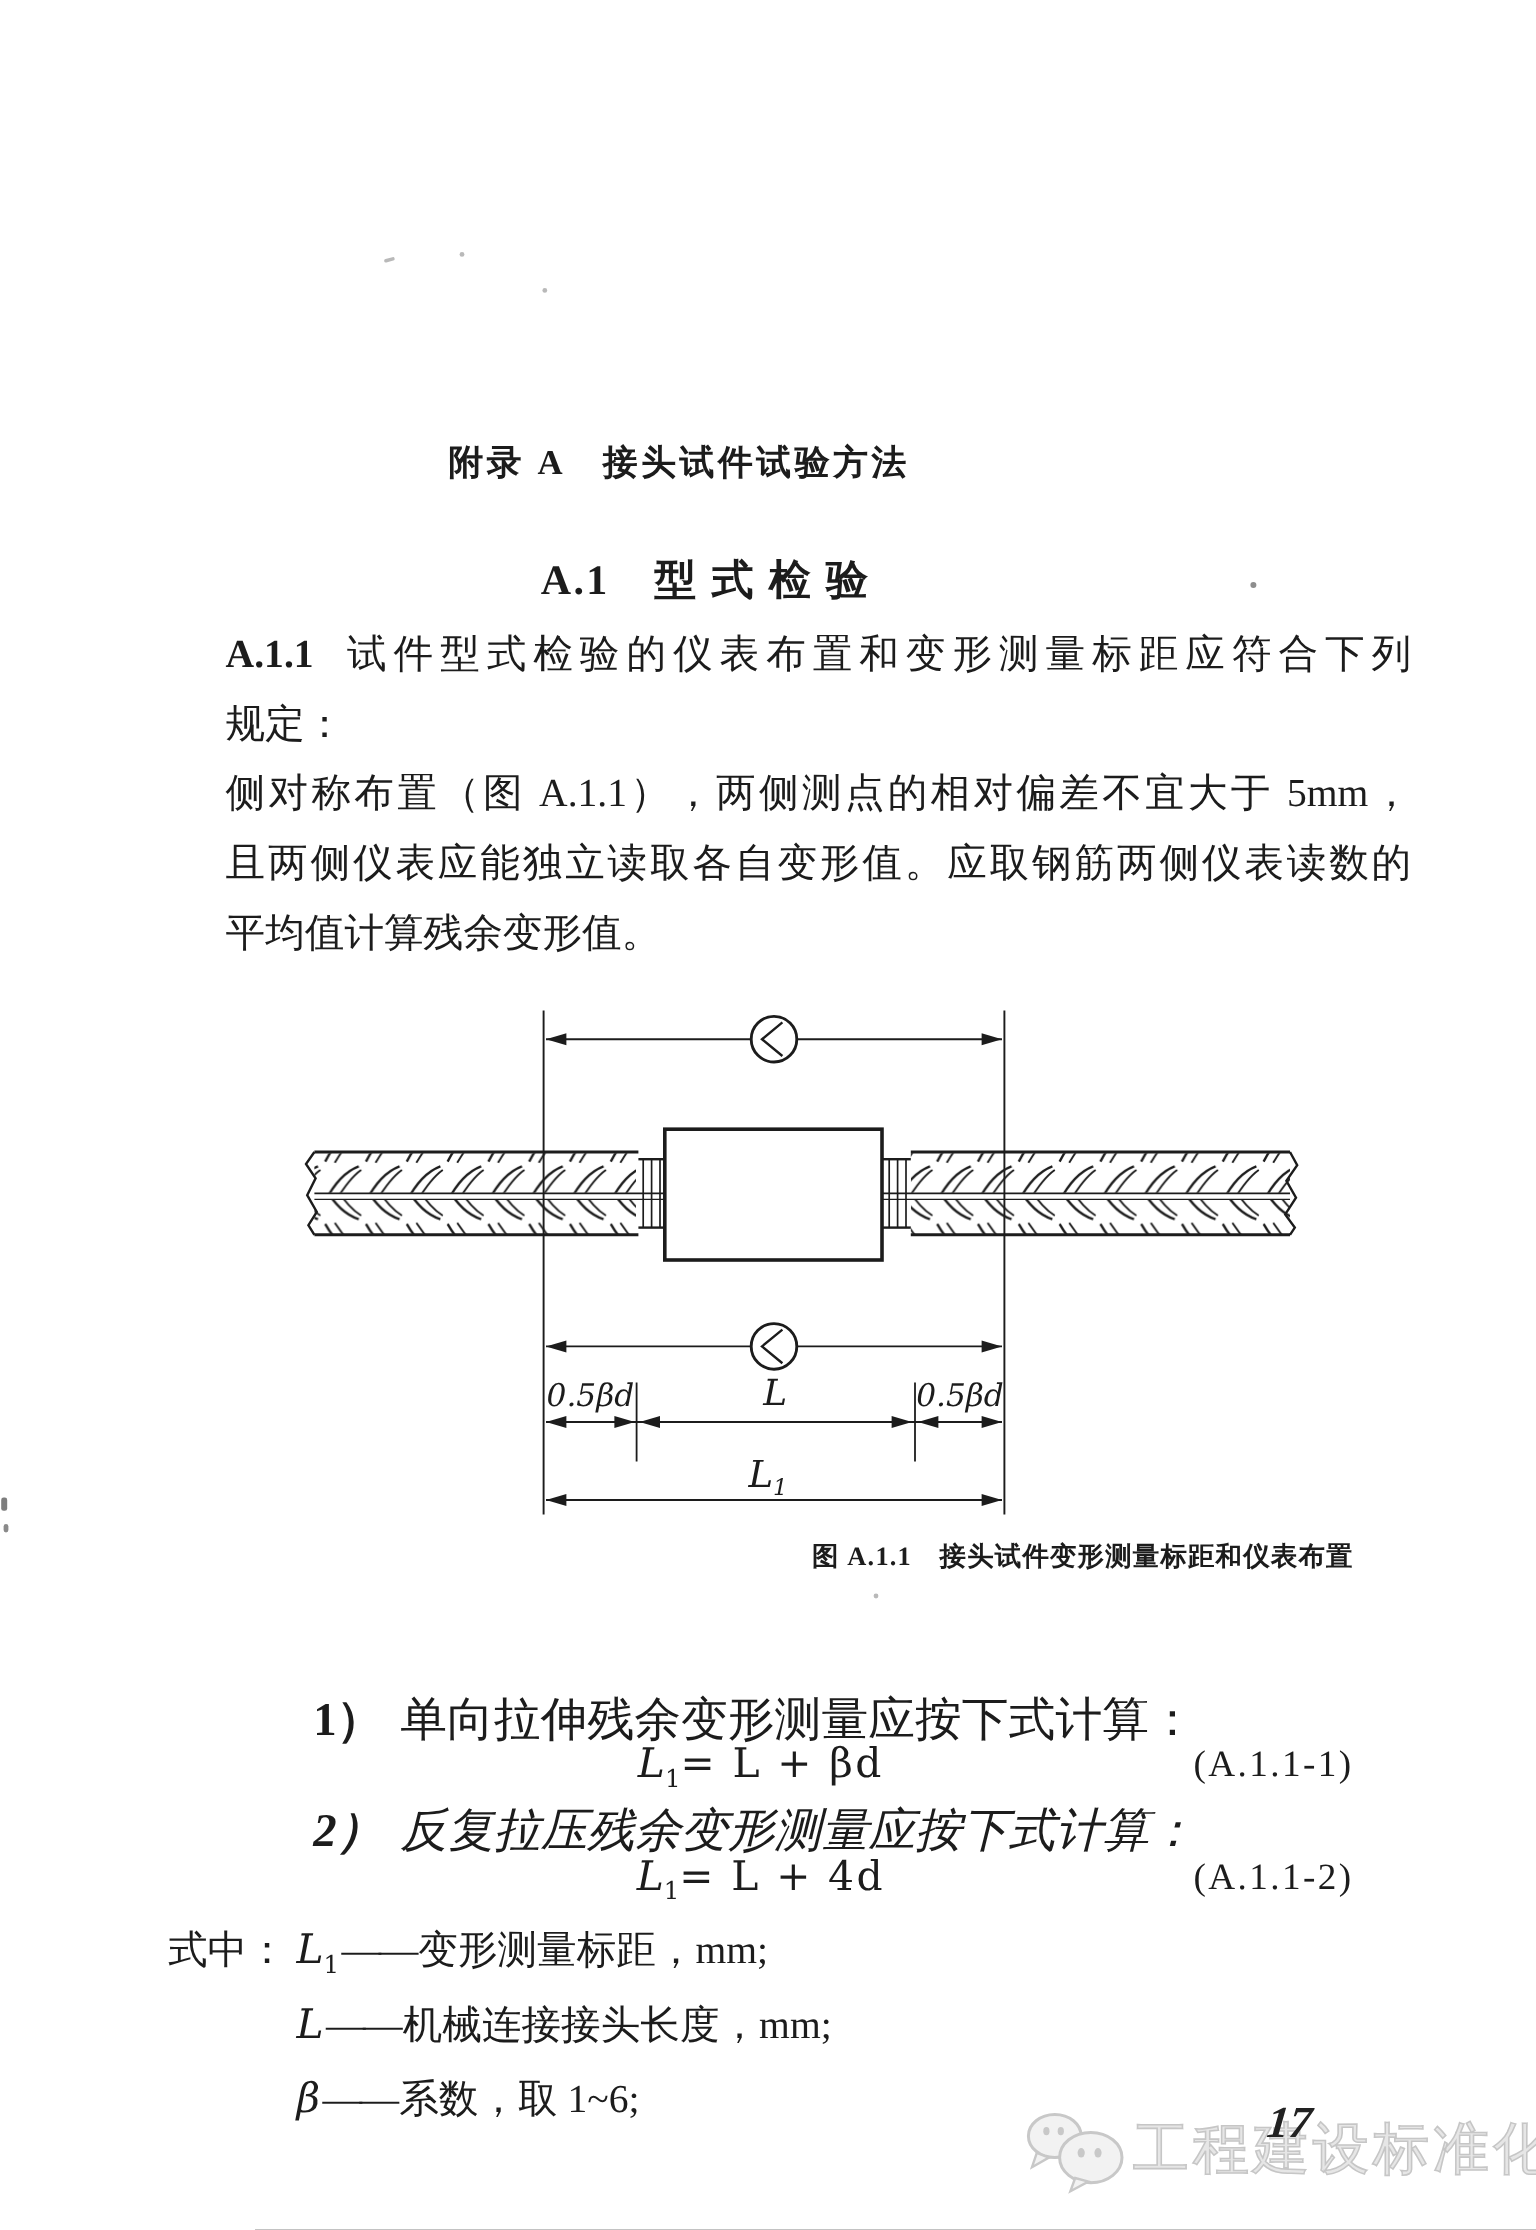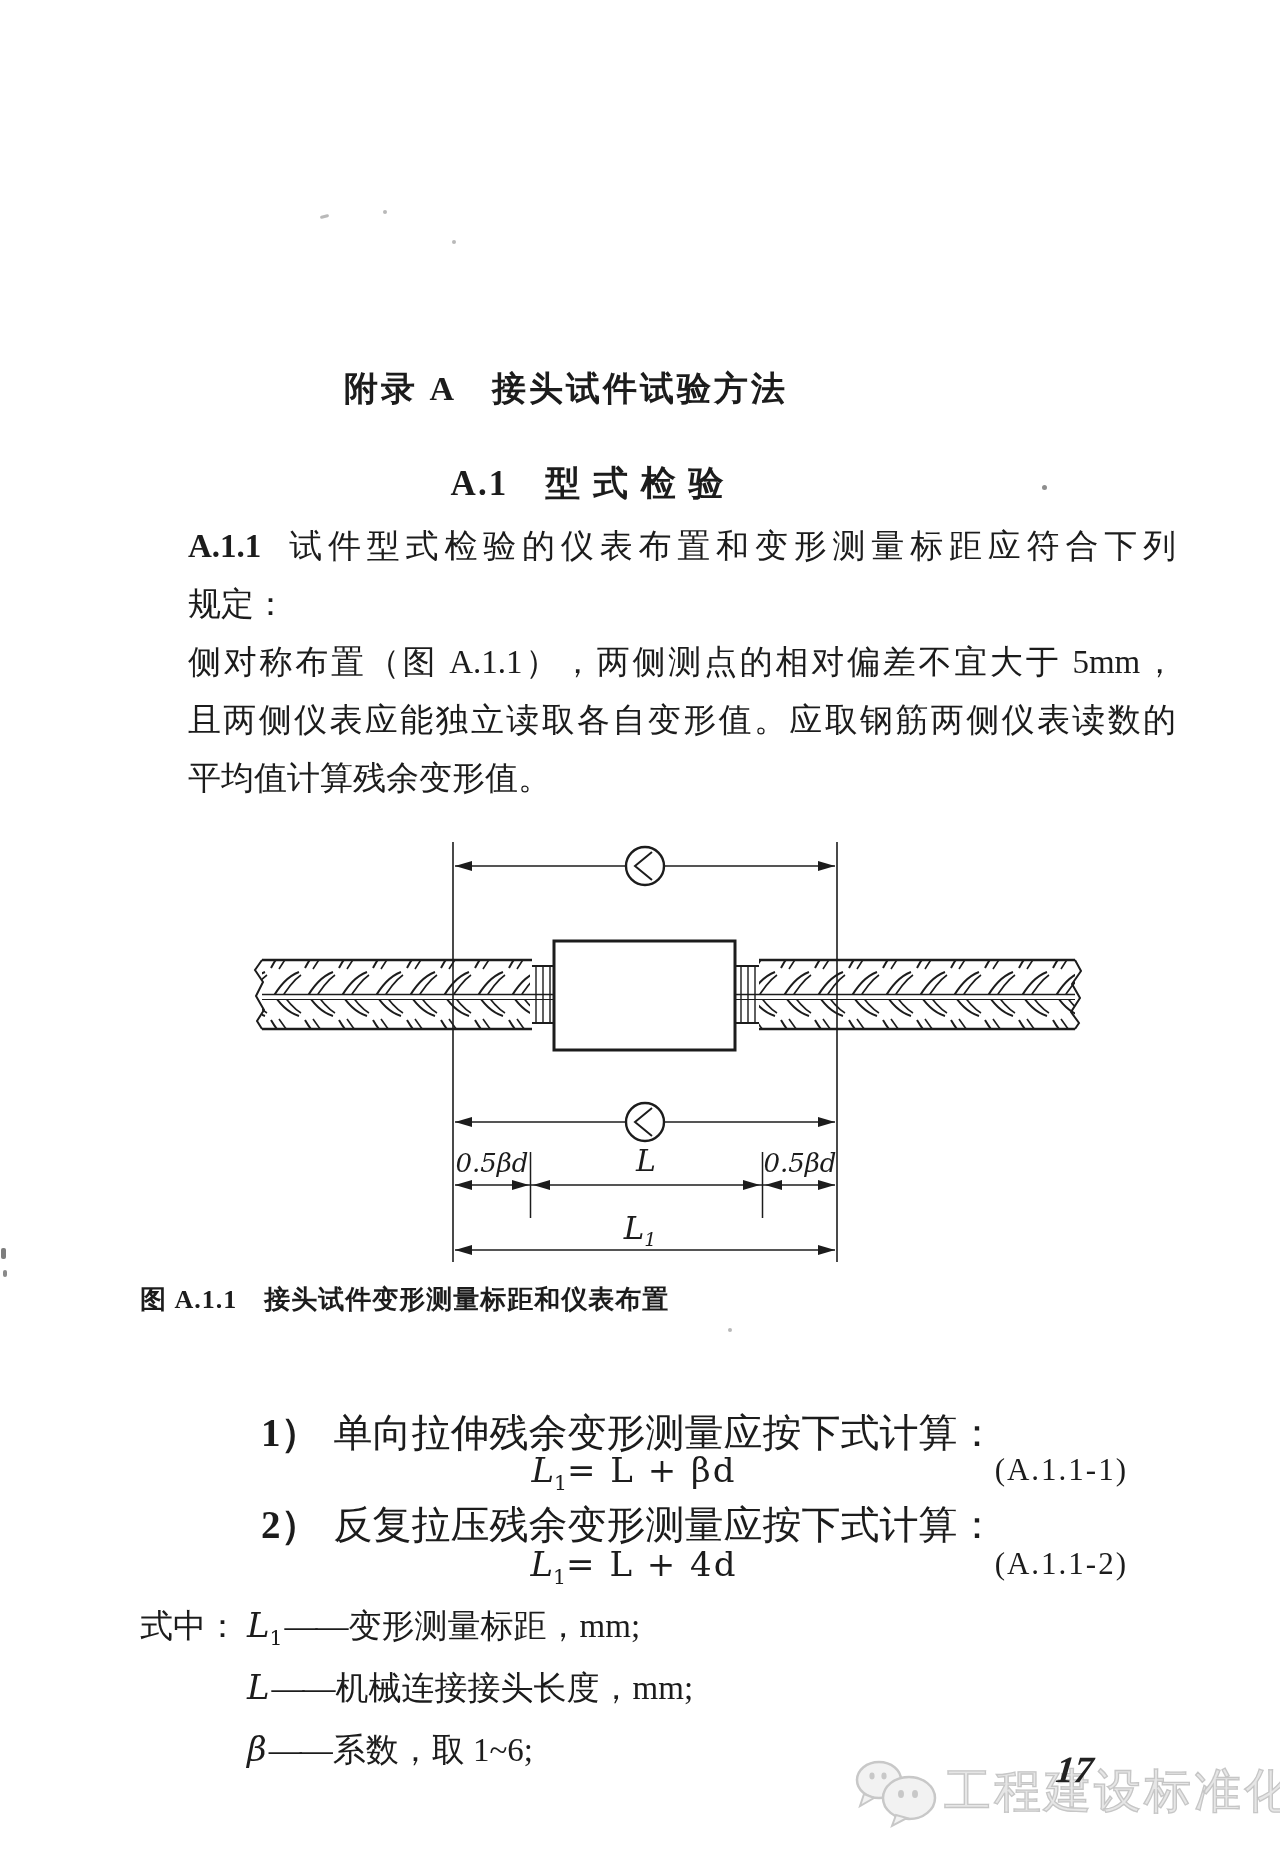--- a/index.html
+++ b/index.html
@@ -4,46 +4,46 @@
 <style>
   html,body{margin:0;padding:0;background:#9a9a9a;}
   .sheet{
     position:relative;width:1280px;height:1858px;margin:0 auto;
     background:#ffffff;overflow:hidden;
     font-family:"Liberation Serif","DejaVu Serif",serif;color:#1c1c1c;
   }
   
   .doc-title{
     position:absolute;top:366px;left:0;width:1132px;text-align:center;
-    font-size:34px;font-weight:bold;letter-spacing:3px;
+    font-size:29px;font-weight:bold;letter-spacing:3px;
   }
   .sec-heading{
     position:absolute;top:460px;left:0;width:1176px;text-align:center;
     font-size:35px;font-weight:bold;letter-spacing:2px;
   }
   
   .para{position:absolute;left:140px;top:521px;width:988px;font-size:33px;margin-left:48px;}
   .pline{height:58px;line-height:50px;white-space:nowrap;}
   .pline.j{white-space:normal;text-align:justify;text-align-last:justify;}
   .pline .bnum{font-weight:bold;}
   .pline .gap{display:inline-block;width:22px;}
   .pline.ind{padding-left:66px;}
   
   .fig-svg{position:absolute;left:200px;top:838px;}
   .fig-caption{
-    position:absolute;left:140px;top:1282px;width:988px;text-align:left;
-    font-size:26px;font-weight:bold;letter-spacing:1px;
+    position:absolute;left:140px;top:1282px;width:988px;text-align:right;
+    font-size:22px;font-weight:bold;letter-spacing:1px;
   }
   
   .item2{position:absolute;left:238px;top:1345px;font-size:34px;font-weight:bold;}
   .item2 .bnum{margin-right:30px;}
   .subline{position:absolute;left:261px;font-size:39px;white-space:nowrap;}
   .subline .bnum{font-weight:bold;margin-right:14px;}
   .sub1{top:1406px;}
-  .sub2{top:1498px;}
+  .sub2{top:1498px;font-style:italic;}
   .formula-row{position:absolute;left:140px;width:988px;text-align:center;font-size:34px;}
   .frm1{top:1450px;}
   .frm2{top:1544px;}
   .fvar{font-style:italic;font-family:"DejaVu Serif",serif;}
   .fvar sub{font-size:60%;font-style:normal;}
   .frest{font-family:"DejaVu Serif",serif;letter-spacing:2px;}
   .ftag{position:absolute;right:0;top:2px;font-size:31px;letter-spacing:2px;font-style:normal;}
   
   .where{position:absolute;left:140px;top:1598px;font-size:33px;}
   .wrow{height:62px;line-height:54px;white-space:nowrap;}

